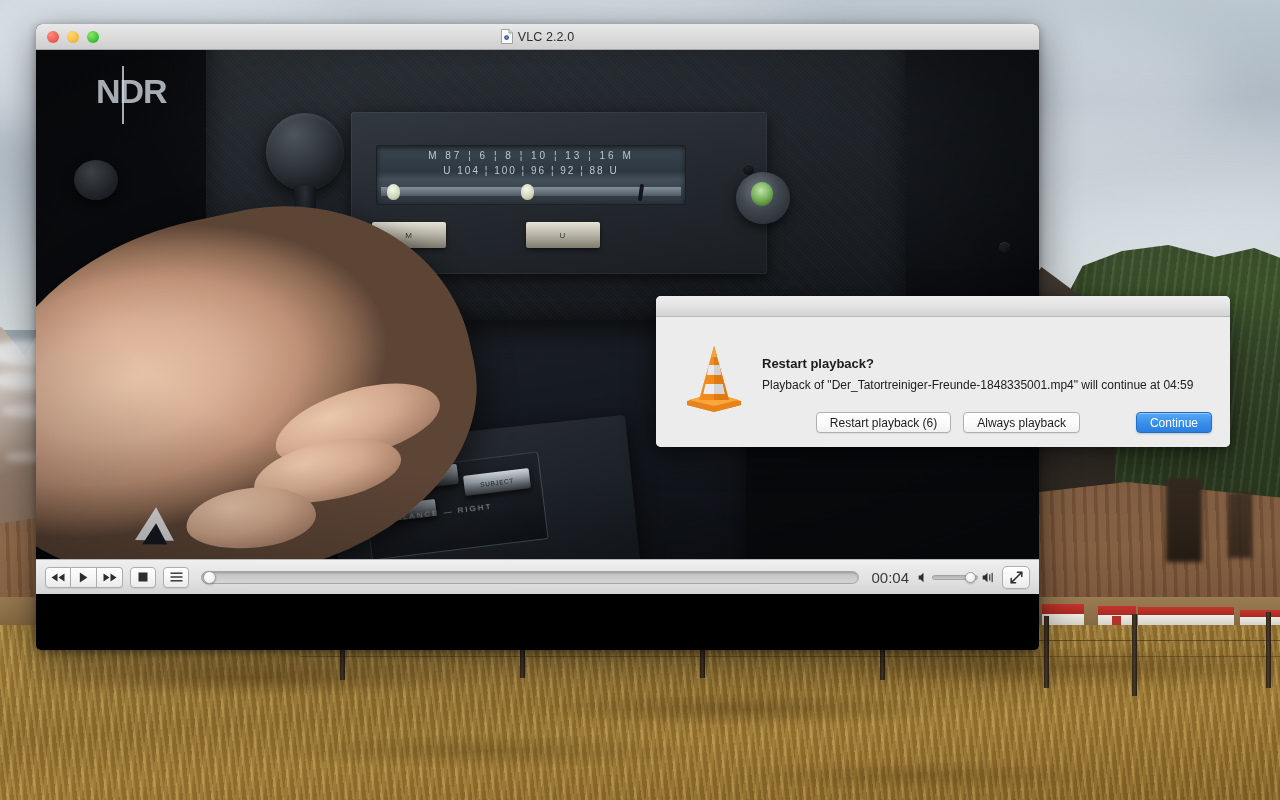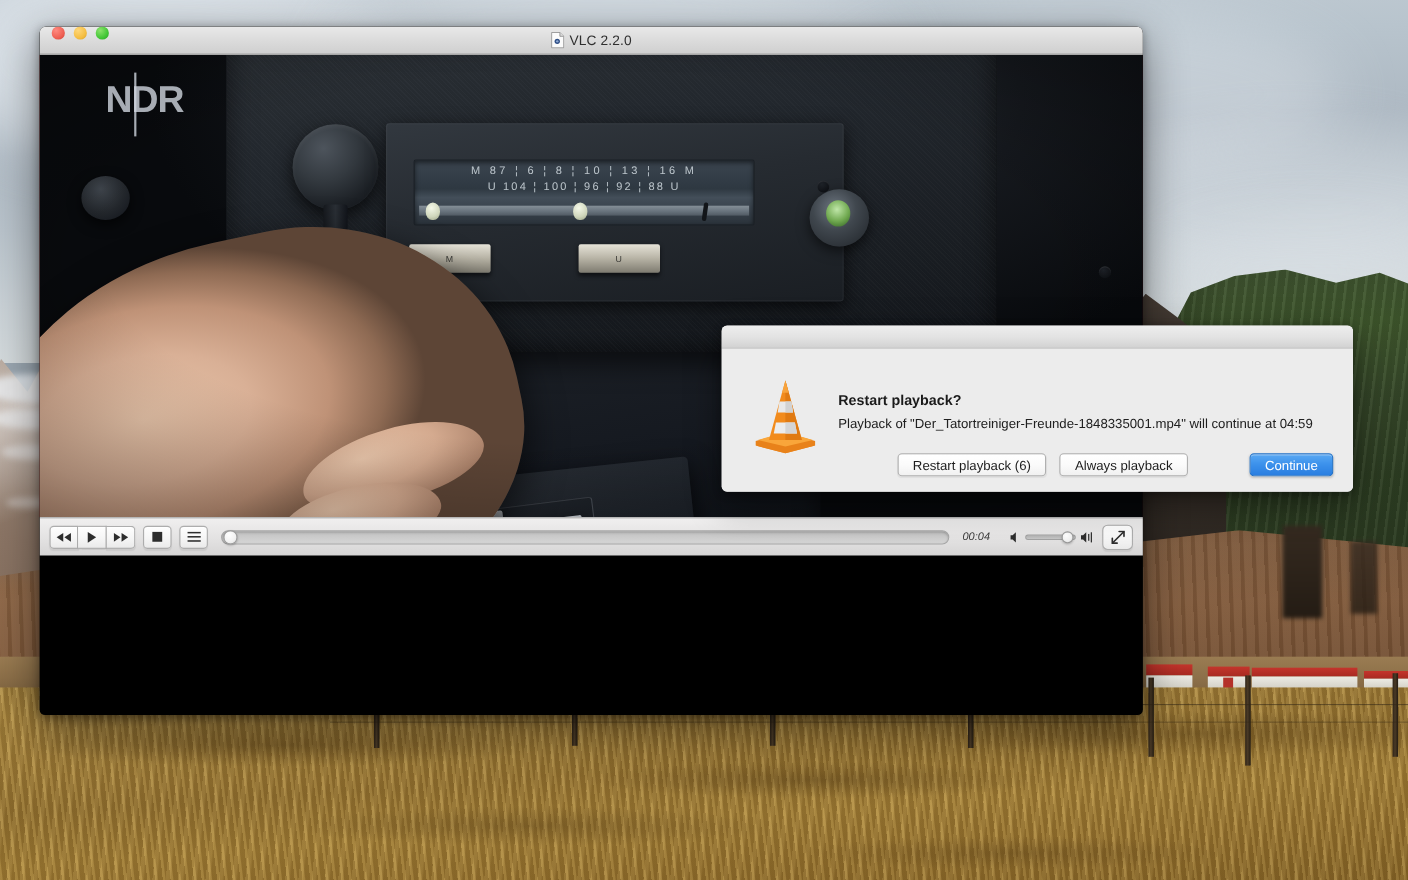--- a/index.html
+++ b/index.html
@@ -178,21 +178,21 @@
     overflow: hidden;
     background: #000;
   }
 
   .titlebar {
     position: relative;
     height: 26px;
     background: linear-gradient(180deg, #e9e9e9 0%, #dcdcdc 48%, #cfcfcf 100%);
     border-bottom: 1px solid #a8a8a8;
     display: flex;
-    align-items: flex-start;
+    align-items: center;
   }
   .traffic {
     display: flex;
     gap: 8px;
     margin-left: 11px;
   }
   .light {
     width: 12px; height: 12px; border-radius: 50%;
     position: relative;
   }
@@ -211,21 +211,21 @@
   .title-text {
     font-size: 12.5px;
     color: #2e2e2e;
     letter-spacing: 0.1px;
   }
 
   
   .video-area {
     position: relative;
     width: 1003px;
-    height: 420px;
+    height: 509px;
     overflow: hidden;
     background: #b91c1c;
   }
 
   
   .sc-bg {
     position: absolute; inset: 0;
     background:
       radial-gradient(ellipse 520px 260px at 62% 10%, #2b3138 0%, #15181d 52%, #080a0d 100%),
       linear-gradient(160deg, #0c0f14 0%, #05070a 100%);
@@ -462,25 +462,24 @@
   .seek-knob {
     position: absolute;
     left: 1px; top: -1px;
     width: 13px; height: 13px;
     border-radius: 50%;
     background: radial-gradient(circle at 38% 30%, #ffffff, #f2f2f2 60%, #dcdcdc);
     border: 1px solid #9c9c9c;
     box-shadow: 0 1px 2px rgba(0,0,0,0.25);
   }
   .time-label {
-    font-size: 10px;
+    font-size: 15px;
     color: #3a3a3a;
     min-width: 34px;
     text-align: left;
-    font-style: italic;
   }
   .vol-wrap {
     display: flex; align-items: center; gap: 4px;
     margin-left: 2px;
   }
   .vol-track {
     width: 46px; height: 5px;
     background: linear-gradient(180deg, #b4b4b4, #c6c6c6);
     border: 1px solid #a2a2a2;
     border-radius: 3px;

